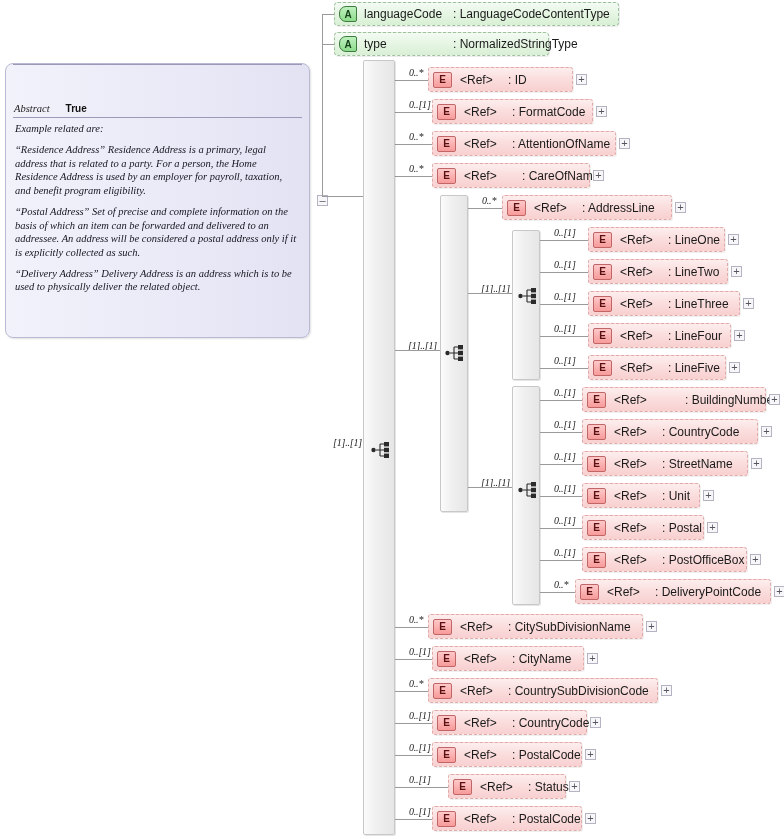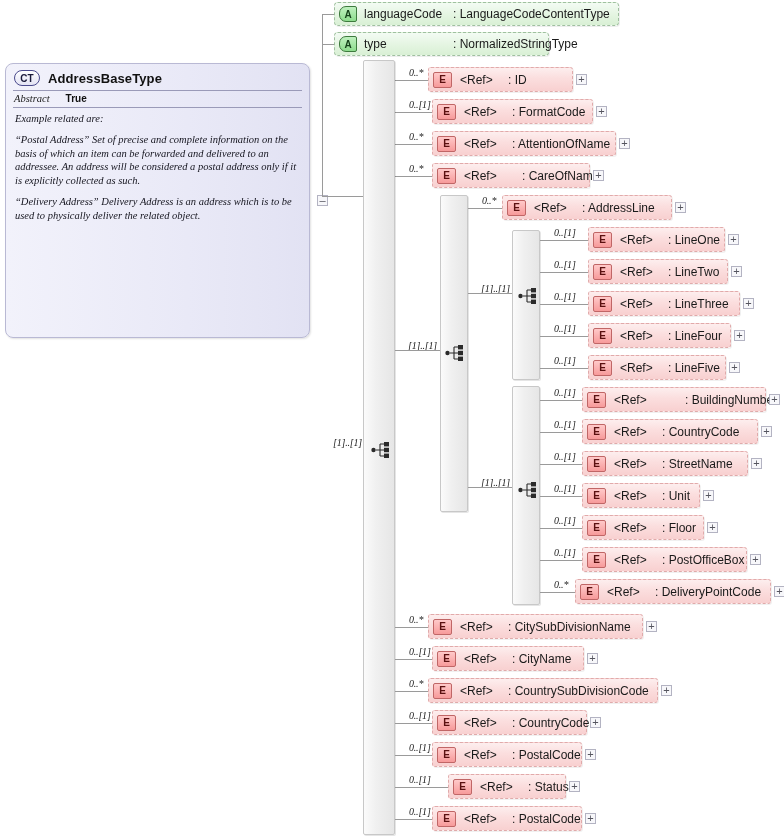--- a/index.html
+++ b/index.html
@@ -161,53 +161,50 @@
     letter-spacing: 0.1px;
   }
   #ctbox hr.sep { border: 0; border-top: 1px solid #9a9ab8; margin: 0 7px; }
   #ctbox .abstractrow {
     display: flex; align-items: baseline;
     padding: 2px 8px 3px 8px;
     font-size: 10.5px;
   }
   #ctbox .abstractrow .lbl {
     font-family: "Liberation Serif", serif;
-    font-style: italic; color: #1a1a1a;
+    font-style: italic; color: #1a1a1a; margin-top: 36px;
   }
   #ctbox .abstractrow .val {
     margin-left: 16px; font-weight: bold; color: #111; font-size: 10px;
   }
   #ctbox .ctdoc {
     padding: 4px 9px 6px 9px;
     font-family: "Liberation Serif", serif;
     font-style: italic;
     font-size: 10.5px;
     line-height: 1.28;
     color: #15151f;
   }
   #ctbox .ctdoc p { margin: 0 0 8px 0; }
   #ctbox .ctdoc p:last-child { margin-bottom: 0; }
 </style>
 </head>
 <body>
 
 <div id="canvas">
     <div id="ctbox">
-      <div class="cthead">
-        <div class="ctbadge">CT</div>
-        <div class="cttitle">AddressBaseType</div>
-      </div>
       <hr class="sep">
       <div class="abstractrow">
         <span class="lbl">Abstract</span>
         <span class="val">True</span>
       </div>
       <hr class="sep">
       <div class="ctdoc">
         <p>Example related are:</p>
+        <p>“Residence Address”   Residence Address is a primary, legal address that is related to a party.  For a person, the Home Residence Address is used by an employer for payroll, taxation, and benefit program eligibility.</p>
         <p>“Postal Address”   Set of precise and complete information on the basis of which an item can be forwarded and delivered to an addressee.  An address will be considered a postal address only if it is explicitly collected as such.</p>
         <p>“Delivery Address”   Delivery Address is an address which is to be used to physically deliver the related object.</p>
       </div>
     </div>
     <div class="minus" style="left: 317px; top: 195px;"></div>
     <div class="vline" style="left: 322px; top: 14px; height: 182px;"></div>
     <div class="hline" style="left: 322px; top: 14px; width: 12px;"></div>
     <div class="hline" style="left: 322px; top: 44px; width: 12px;"></div>
     <div class="hline" style="left: 322px; top: 196px; width: 41px;"></div>
     <div class="attr" style="left: 334px; top: 2px; width: 285px;">
@@ -367,21 +364,21 @@
       <div class="ebadge">E</div>
       <span class="eref">&lt;Ref&gt;</span>
       <span class="ename" style="left: 79px;">: Unit</span>
     </div>
     <div class="plus" style="left: 703px; top: 490px;"></div>
     <div class="hline" style="left: 540px; top: 496px; width: 42px;"></div>
     <div class="occ" style="left: 554px; top: 483px;">0..[1]</div>
     <div class="elem" style="left: 582px; top: 515px; width: 122px;">
       <div class="ebadge">E</div>
       <span class="eref">&lt;Ref&gt;</span>
-      <span class="ename" style="left: 79px;">: Floor</span>
+      <span class="ename" style="left: 79px;">: Postal</span>
     </div>
     <div class="plus" style="left: 707px; top: 522px;"></div>
     <div class="hline" style="left: 540px; top: 528px; width: 42px;"></div>
     <div class="occ" style="left: 554px; top: 515px;">0..[1]</div>
     <div class="elem" style="left: 582px; top: 547px; width: 165px;">
       <div class="ebadge">E</div>
       <span class="eref">&lt;Ref&gt;</span>
       <span class="ename" style="left: 79px;">: PostOfficeBox</span>
     </div>
     <div class="plus" style="left: 750px; top: 554px;"></div>

